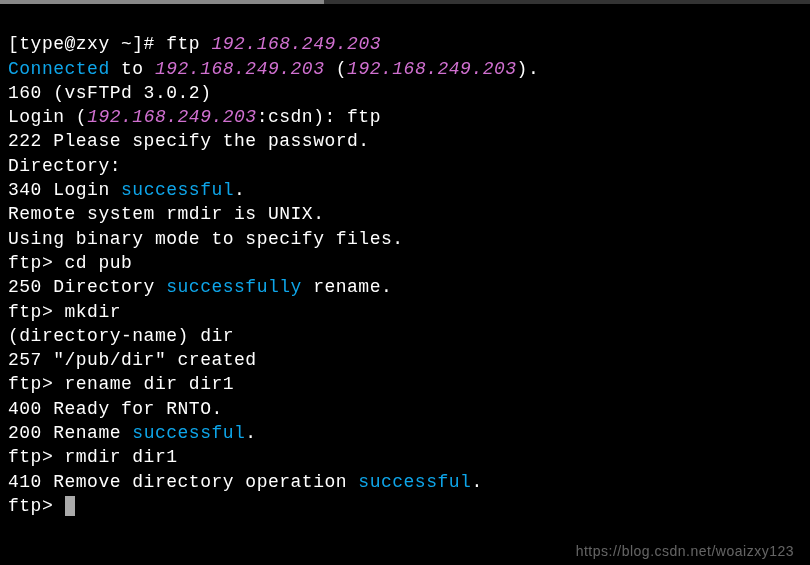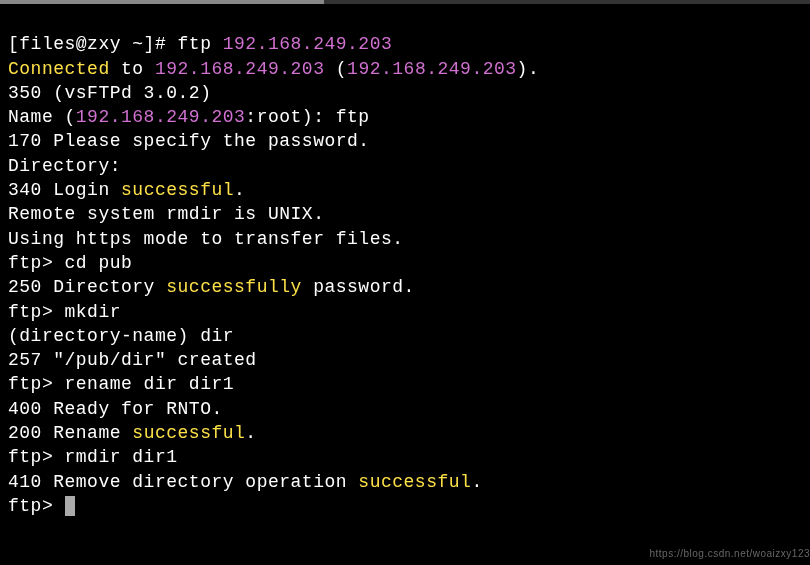--- a/index.html
+++ b/index.html
@@ -21,65 +21,66 @@
     }
     .terminal {
       white-space: pre;
       line-height: 1.35;
     }
     .prompt-white {
       color: #fff;
     }
     .prompt-magenta {
       color: #d070d0;
+      font-style: italic;
     }
     .green {
-      color: #fde047;
+      color: #0ea5e9;
     }
     .cursor {
       display: inline-block;
       width: 10px;
       height: 20px;
       background: #aaa;
       vertical-align: text-bottom;
     }
     .watermark {
       position: absolute;
       bottom: 6px;
-      right: 0;
+      right: 16px;
       color: rgba(200, 200, 200, 0.5);
-      font-size: 10px;
+      font-size: 14px;
       font-family: Arial, sans-serif;
     }
     .topbar {
       position: absolute;
       top: 0;
       left: 0;
       right: 0;
       height: 4px;
       background: linear-gradient(to right, #888 0%, #888 40%, #333 40%, #333 100%);
     }
   </style>
 </head>
 <body>
 
 <div class="topbar"></div>
 
 <div class="terminal">
-<span class="prompt-white">[files@zxy ~]# </span><span>ftp </span><span class="prompt-magenta">192.168.249.203</span>
+<span class="prompt-white">[type@zxy ~]# </span><span>ftp </span><span class="prompt-magenta">192.168.249.203</span>
 <span class="green">Connected</span><span> to </span><span class="prompt-magenta">192.168.249.203</span><span> (</span><span class="prompt-magenta">192.168.249.203</span><span>).</span>
-<span>350 (vsFTPd 3.0.2)</span>
-<span>Name (</span><span class="prompt-magenta">192.168.249.203</span><span>:root): ftp</span>
-<span>170 Please specify the password.</span>
+<span>160 (vsFTPd 3.0.2)</span>
+<span>Login (</span><span class="prompt-magenta">192.168.249.203</span><span>:csdn): ftp</span>
+<span>222 Please specify the password.</span>
 <span>Directory:</span>
 <span>340 Login </span><span class="green">successful</span><span>.</span>
 <span>Remote system rmdir is UNIX.</span>
-<span>Using https mode to transfer files.</span>
+<span>Using binary mode to specify files.</span>
 <span>ftp&gt; cd pub</span>
-<span>250 Directory </span><span class="green">successfully</span><span> password.</span>
+<span>250 Directory </span><span class="green">successfully</span><span> rename.</span>
 <span>ftp&gt; mkdir</span>
 <span>(directory-name) dir</span>
 <span>257 "/pub/dir" created</span>
 <span>ftp&gt; rename dir dir1</span>
 <span>400 Ready for RNTO.</span>
 <span>200 Rename </span><span class="green">successful</span><span>.</span>
 <span>ftp&gt; rmdir dir1</span>
 <span>410 Remove directory operation </span><span class="green">successful</span><span>.</span>
 <span>ftp&gt; </span><span class="cursor"></span>
 </div>

